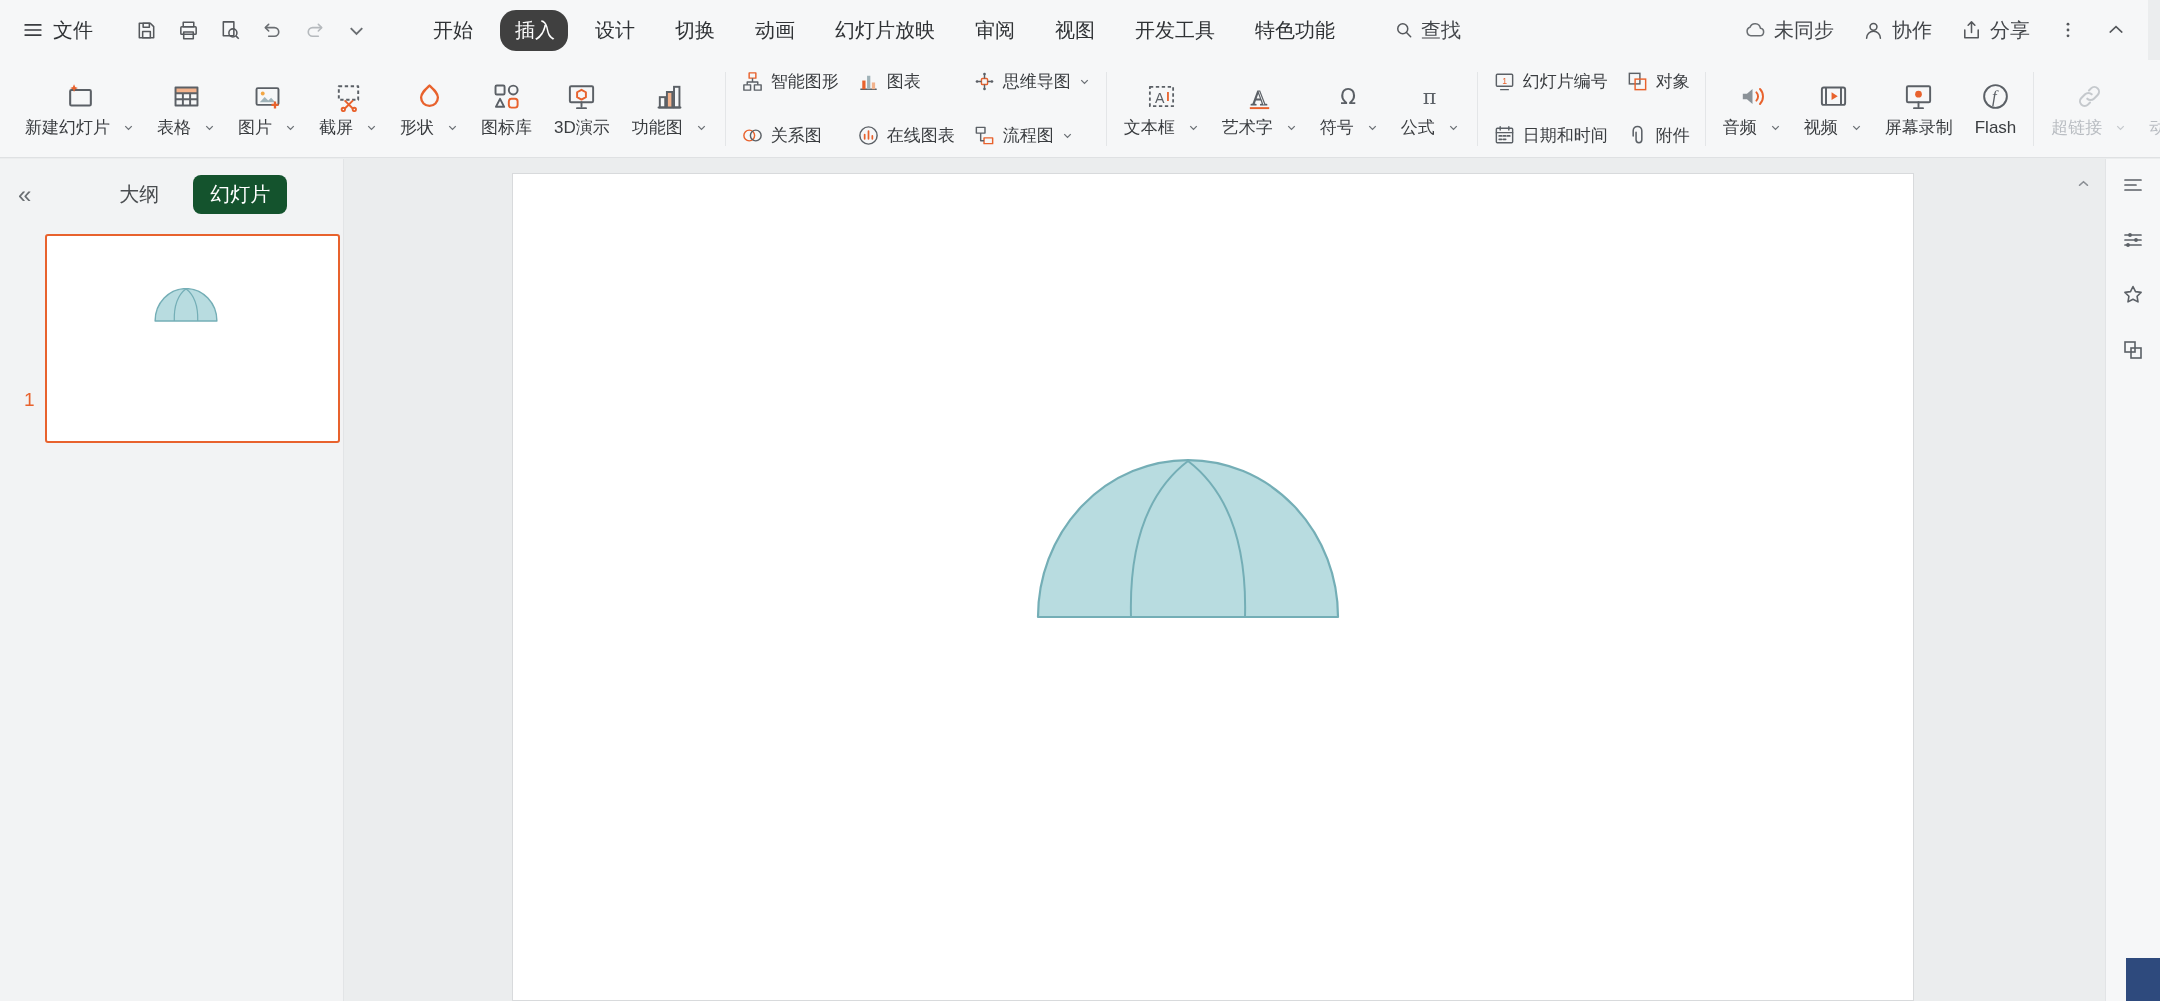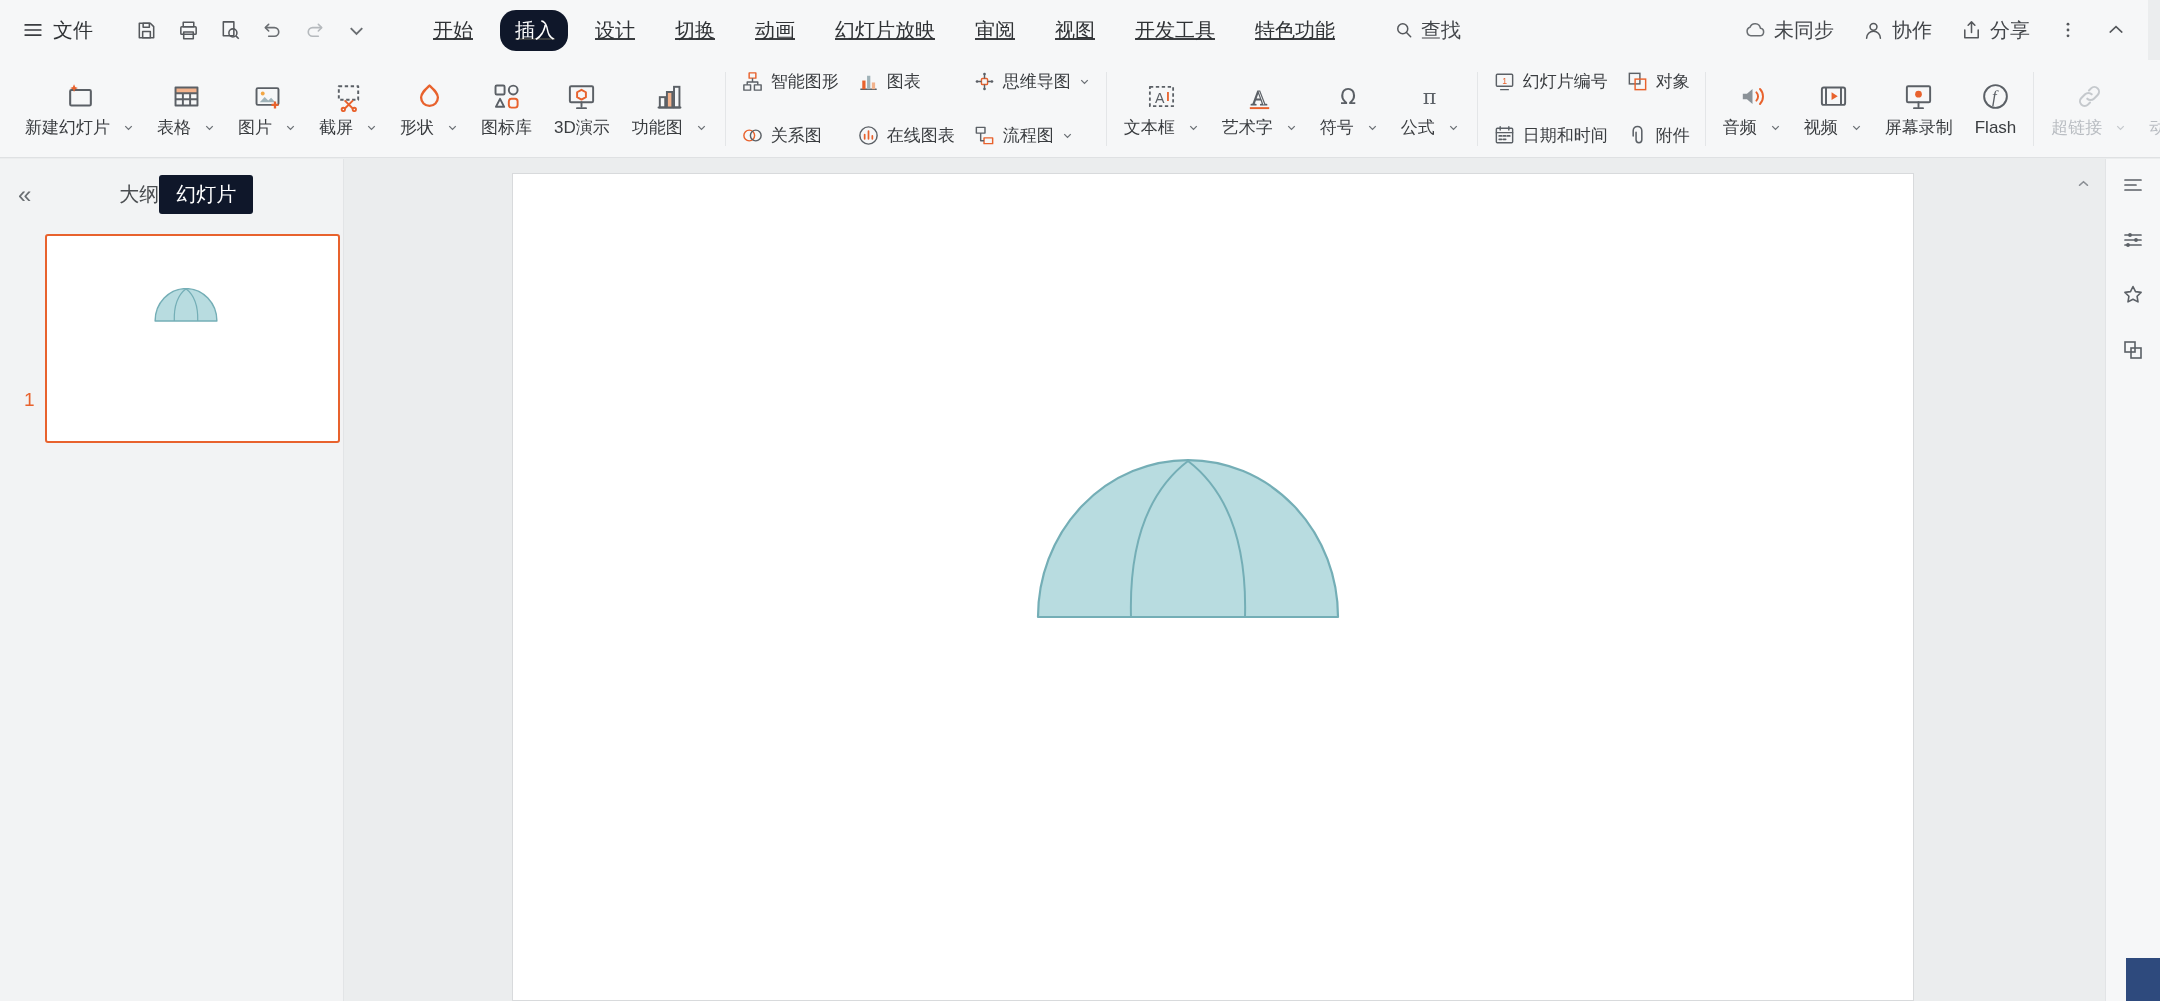--- a/index.html
+++ b/index.html
@@ -10,23 +10,23 @@
   }
   svg{display:block;}
   
   .titlebar{position:absolute;top:0;left:0;right:12px;height:60px;background:#f6f7f8;
     display:flex;align-items:center;padding:0 22px;box-sizing:border-box;}
   .file-menu{display:flex;align-items:center;gap:9px;font-size:20px;color:#2f3235;cursor:default;}
   .qat{display:flex;align-items:center;gap:19px;margin-left:42px;}
   .qat .qicon svg{width:23px;height:23px;}
   .qicon{display:flex;align-items:center;}
   .caret-sm svg{width:15px;height:15px;}
-  .menu-tabs{display:flex;align-items:center;gap:14px;margin-left:52px;font-size:20px;text-decoration:underline;}
+  .menu-tabs{display:flex;align-items:center;gap:14px;margin-left:52px;font-size:20px;}
   .mtab{padding:7px 13px;border-radius:16px;color:#2f3235;white-space:nowrap;}
-  .mtab.active{background:#0f172a;color:#ffffff;padding-left:15px;}
+  .mtab.active{background:#404040;color:#ffffff;padding-left:15px;}
   .find{display:flex;align-items:center;gap:7px;margin-left:46px;font-size:20px;color:#44474b;}
   .find svg{width:20px;height:20px;}
   .tb-right{margin-left:auto;display:flex;align-items:center;gap:28px;font-size:20px;color:#44474b;}
   .tbr-item{display:flex;align-items:center;gap:7px;}
   .tbr-item svg{width:23px;height:23px;}
   .tbr-icon svg{width:20px;height:20px;}
   
   .ribbon{position:absolute;top:60px;left:0;right:0;height:98px;background:#f6f7f8;
     border-bottom:1px solid #dfe1e3;display:flex;align-items:center;padding:0 14px;box-sizing:border-box;}
   .rbtn{display:flex;flex-direction:column;align-items:center;justify-content:center;gap:7px;
@@ -40,21 +40,21 @@
   .rsep{width:1px;height:74px;background:#e4e6e8;margin:0 6px;flex:0 0 auto;}
   .disabled{color:#b9bdc2;}
   .disabled svg{stroke:#c5c9cd;}
   .disabled svg *{stroke:#c5c9cd;}
   
   .left-panel{position:absolute;top:159px;left:0;width:344px;bottom:0;background:#f2f3f4;
     border-right:1px solid #e2e4e6;box-sizing:border-box;}
   .panel-tabs{display:flex;align-items:center;padding:16px 0 0 18px;font-size:20px;color:#4a4d50;}
   .collapse-btn{font-size:24px;color:#6a6e72;line-height:1;}
   .ptab-outline{margin-left:88px;}
-  .ptab-slides{background:#0f172a;color:#fff;padding:6px 17px;border-radius:3px;}
+  .ptab-slides{margin-left:34px;background:#14532d;color:#fff;padding:6px 17px;border-radius:8px;}
   .slide-num{position:absolute;left:24px;top:230px;color:#e8622d;font-size:19px;}
   .thumb{position:absolute;left:45px;top:75px;width:295px;height:209px;background:#fff;
     border:2px solid #e8622d;border-radius:3px;box-sizing:border-box;}
   .thumb svg{position:absolute;left:106px;top:52px;}
   
   .workspace{position:absolute;top:159px;left:344px;right:55px;bottom:0;background:#ebedee;}
   .slide{position:absolute;left:168px;top:14px;width:1402px;height:828px;background:#ffffff;
     border:1px solid #d8dadc;box-sizing:border-box;}
   .slide .dome{position:absolute;left:515px;top:283px;}
   .scroll-up{position:absolute;top:12px;right:10px;width:24px;height:24px;display:flex;

